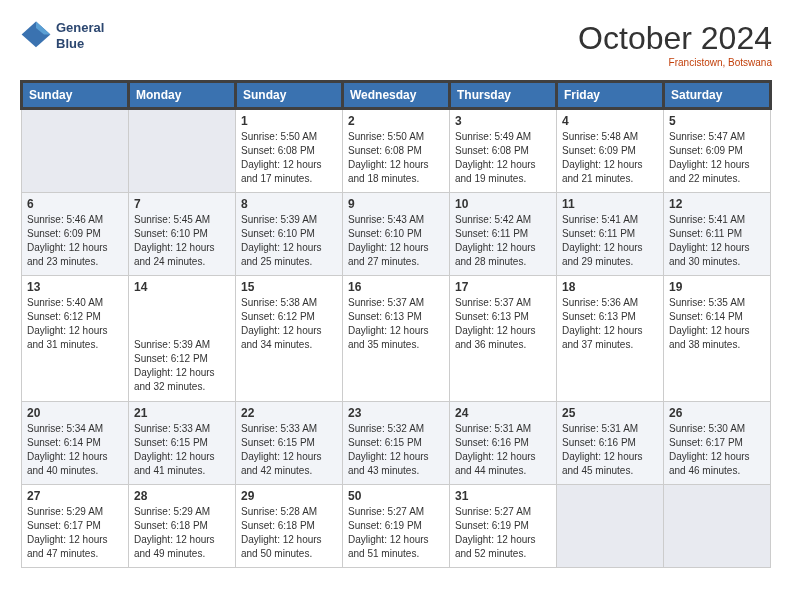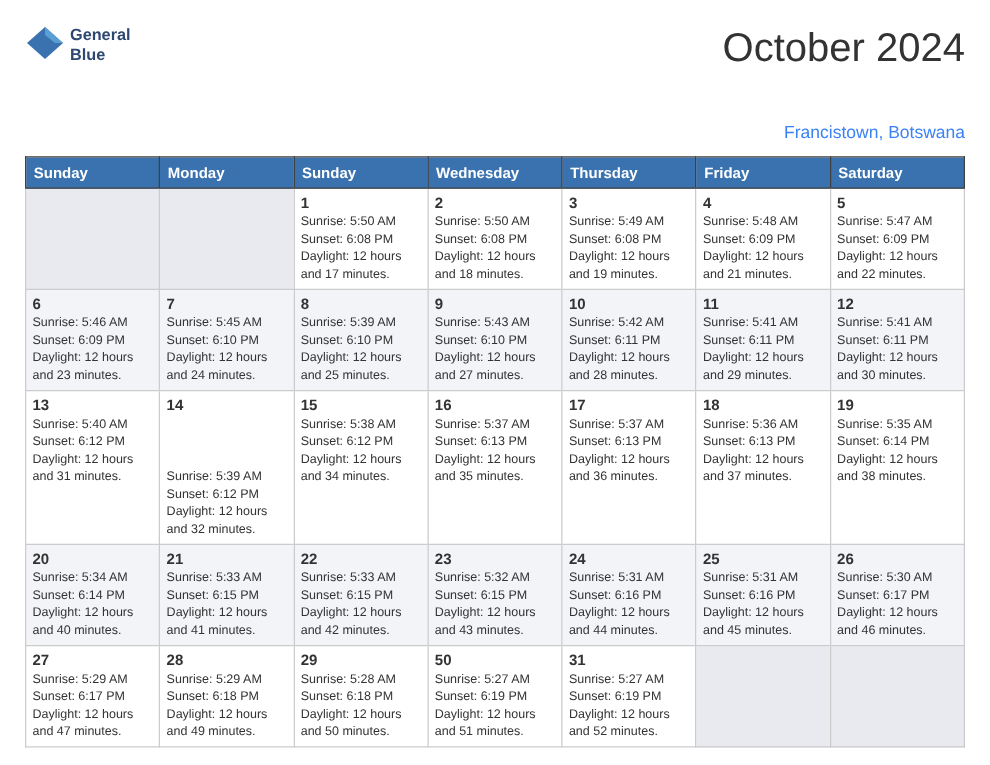--- a/index.html
+++ b/index.html
@@ -43,37 +43,36 @@
     }
     .title-block {
       text-align: right;
     }
     .month-title {
       font-size: 32px;
       color: #333;
       font-weight: 300;
     }
     .location-title {
-      font-size: 14px;
-      color: #3b82f6;
-      margin-top: 40px;
+      font-size: 10px;
+      color: #c2410c;
     }
     .calendar {
       width: 100%;
       border-collapse: collapse;
       flex: 1;
     }
     .calendar thead th {
       background: #3a72b0;
       color: #fff;
       font-size: 12px;
       font-weight: bold;
       padding: 5px 6px;
       text-align: left;
-      border: 1px solid #404040;
+      border: 3px solid #404040;
     }
     .calendar tbody td {
       border: 1px solid #ccc;
       vertical-align: top;
       padding: 4px 5px;
       width: 107px;
       min-height: 80px;
       font-size: 10.5px;
       color: #333;
       background: #fff;

